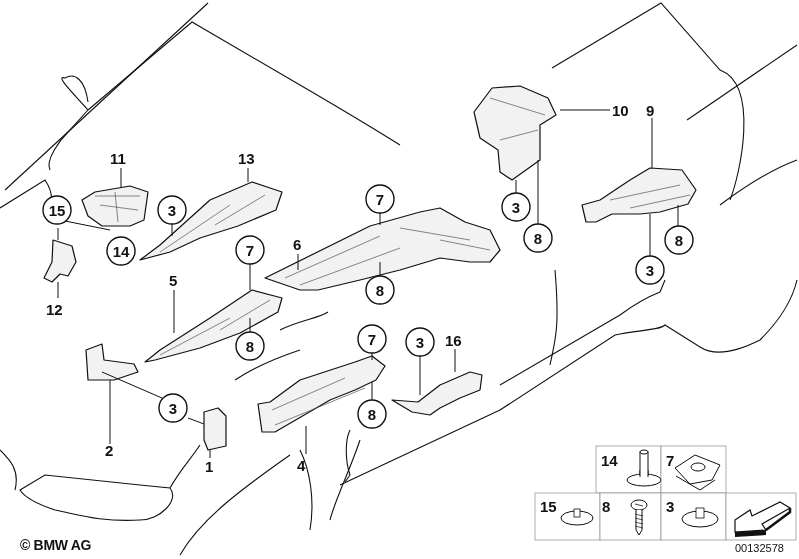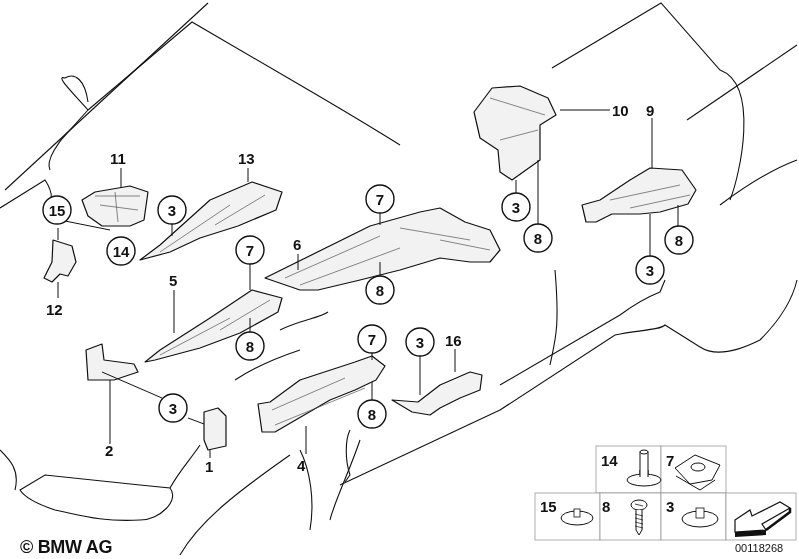--- a/index.html
+++ b/index.html
@@ -8,21 +8,21 @@
   #diagram { position: absolute; left: 0; top: 0; width: 799px; height: 559px; }
   .outline { fill: none; stroke: #111; stroke-width: 1.1; }
   .part { fill: #f2f2f2; stroke: #111; stroke-width: 1.2; stroke-linejoin: round; }
   .part-detail { fill: none; stroke: #555; stroke-width: 0.7; }
   .leader { stroke: #111; stroke-width: 1; fill: none; }
   .callout-circle { fill: #fff; stroke: #111; stroke-width: 1.4; }
   .label-text { font-family: "Liberation Sans", sans-serif; font-weight: bold; font-size: 15px; fill: #111; }
   .callout-text { font-family: "Liberation Sans", sans-serif; font-weight: bold; font-size: 15px; fill: #111; text-anchor: middle; dominant-baseline: central; }
   .legend-cell { fill: #fff; stroke: #999; stroke-width: 0.8; }
   .legend-num { font-family: "Liberation Sans", sans-serif; font-weight: bold; font-size: 15px; fill: #111; }
-  .copyright { position: absolute; left: 20px; top: 537px; font-size: 18px; font-weight: bold;
+  .copyright { position: absolute; left: 20px; top: 537px; font-size: 14px; font-weight: bold;
                color: #111; letter-spacing: -0.3px; font-family: "Liberation Sans", sans-serif; }
   .docnum { position: absolute; left: 735px; top: 542px; font-size: 11px; color: #111;
             font-family: "Liberation Sans", sans-serif; }
 </style>
 </head>
 <body>
 
 <svg id="diagram" viewBox="0 0 799 559" xmlns="http://www.w3.org/2000/svg">
 
   <g>
@@ -249,13 +249,13 @@
     </g>
     <g>
       <path d="M735,520 L750,510 L752,516 L780,502 L790,508 L762,524 L766,530 L735,532 Z" fill="#fff" stroke="#111" stroke-width="1.2"></path>
       <path d="M735,532 L766,530 L766,535 L735,537 Z" fill="#111"></path>
       <path d="M790,508 L790,512 L766,530" fill="none" stroke="#111" stroke-width="2.5"></path>
     </g>
   </g>
 </svg>
 
 <div class="copyright">© BMW AG</div>
-<div class="docnum">00118268</div>
+<div class="docnum">00132578</div>
 
 </body></html>

